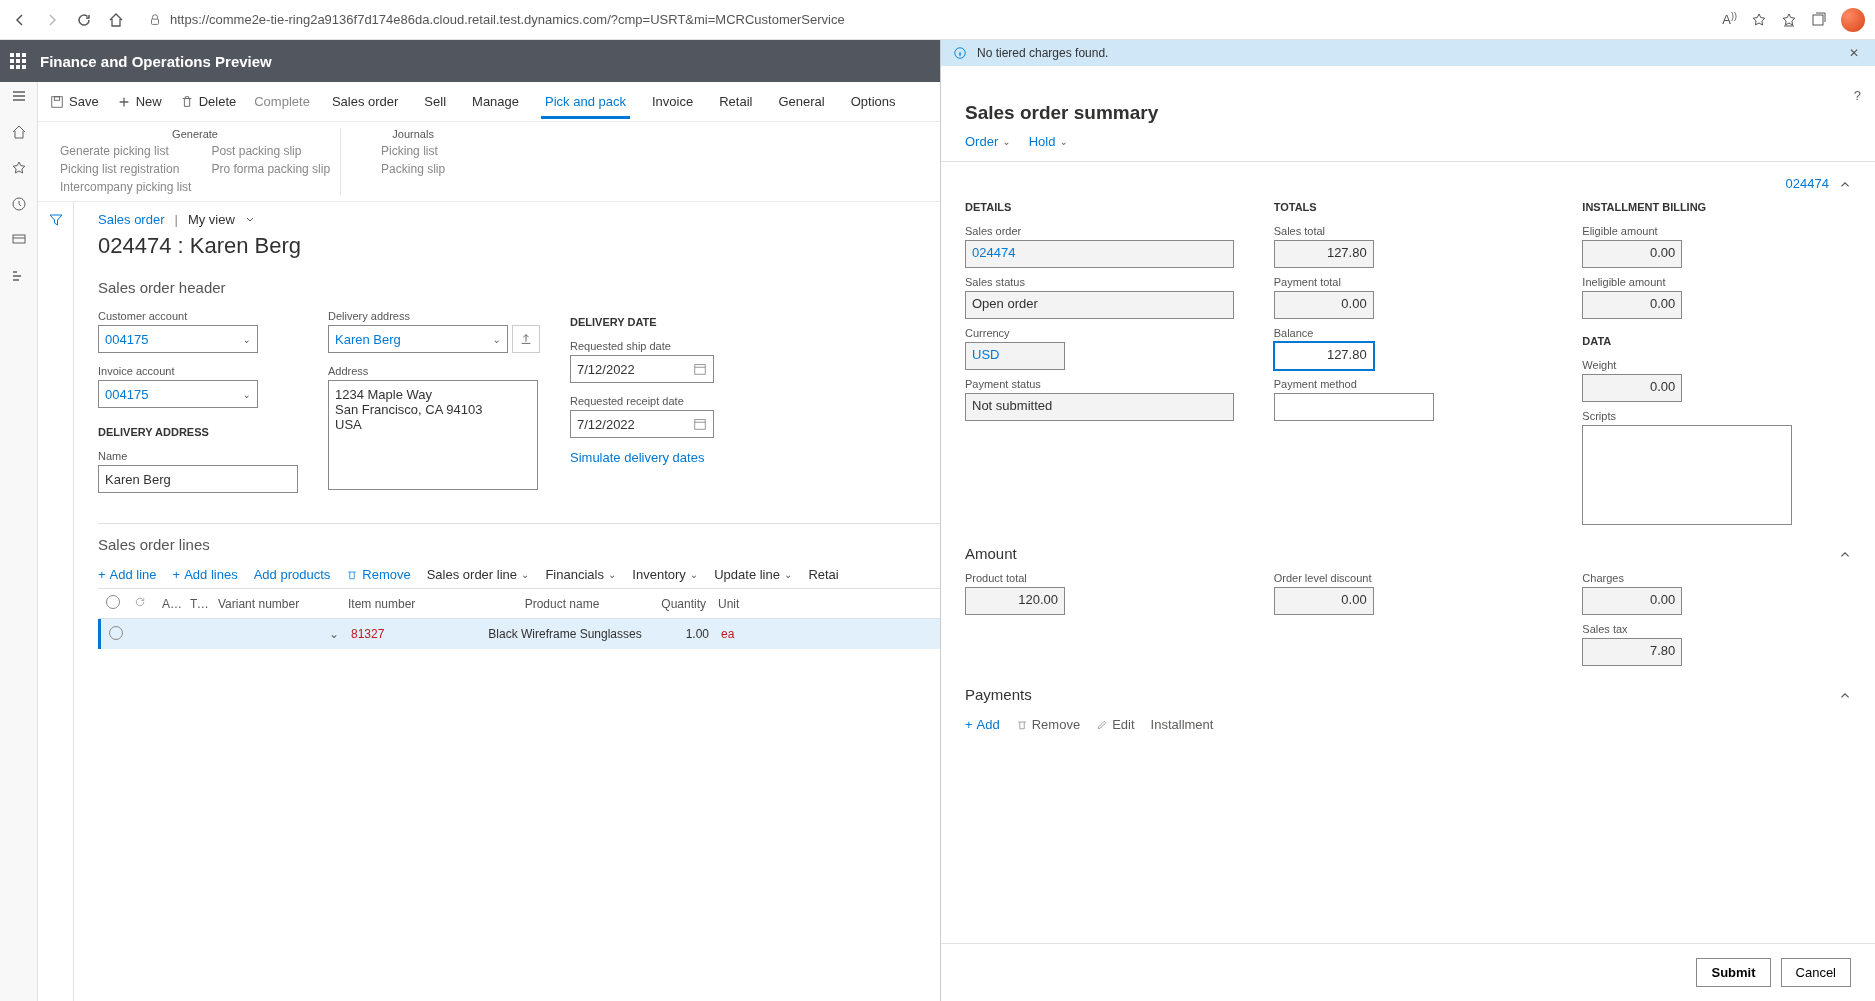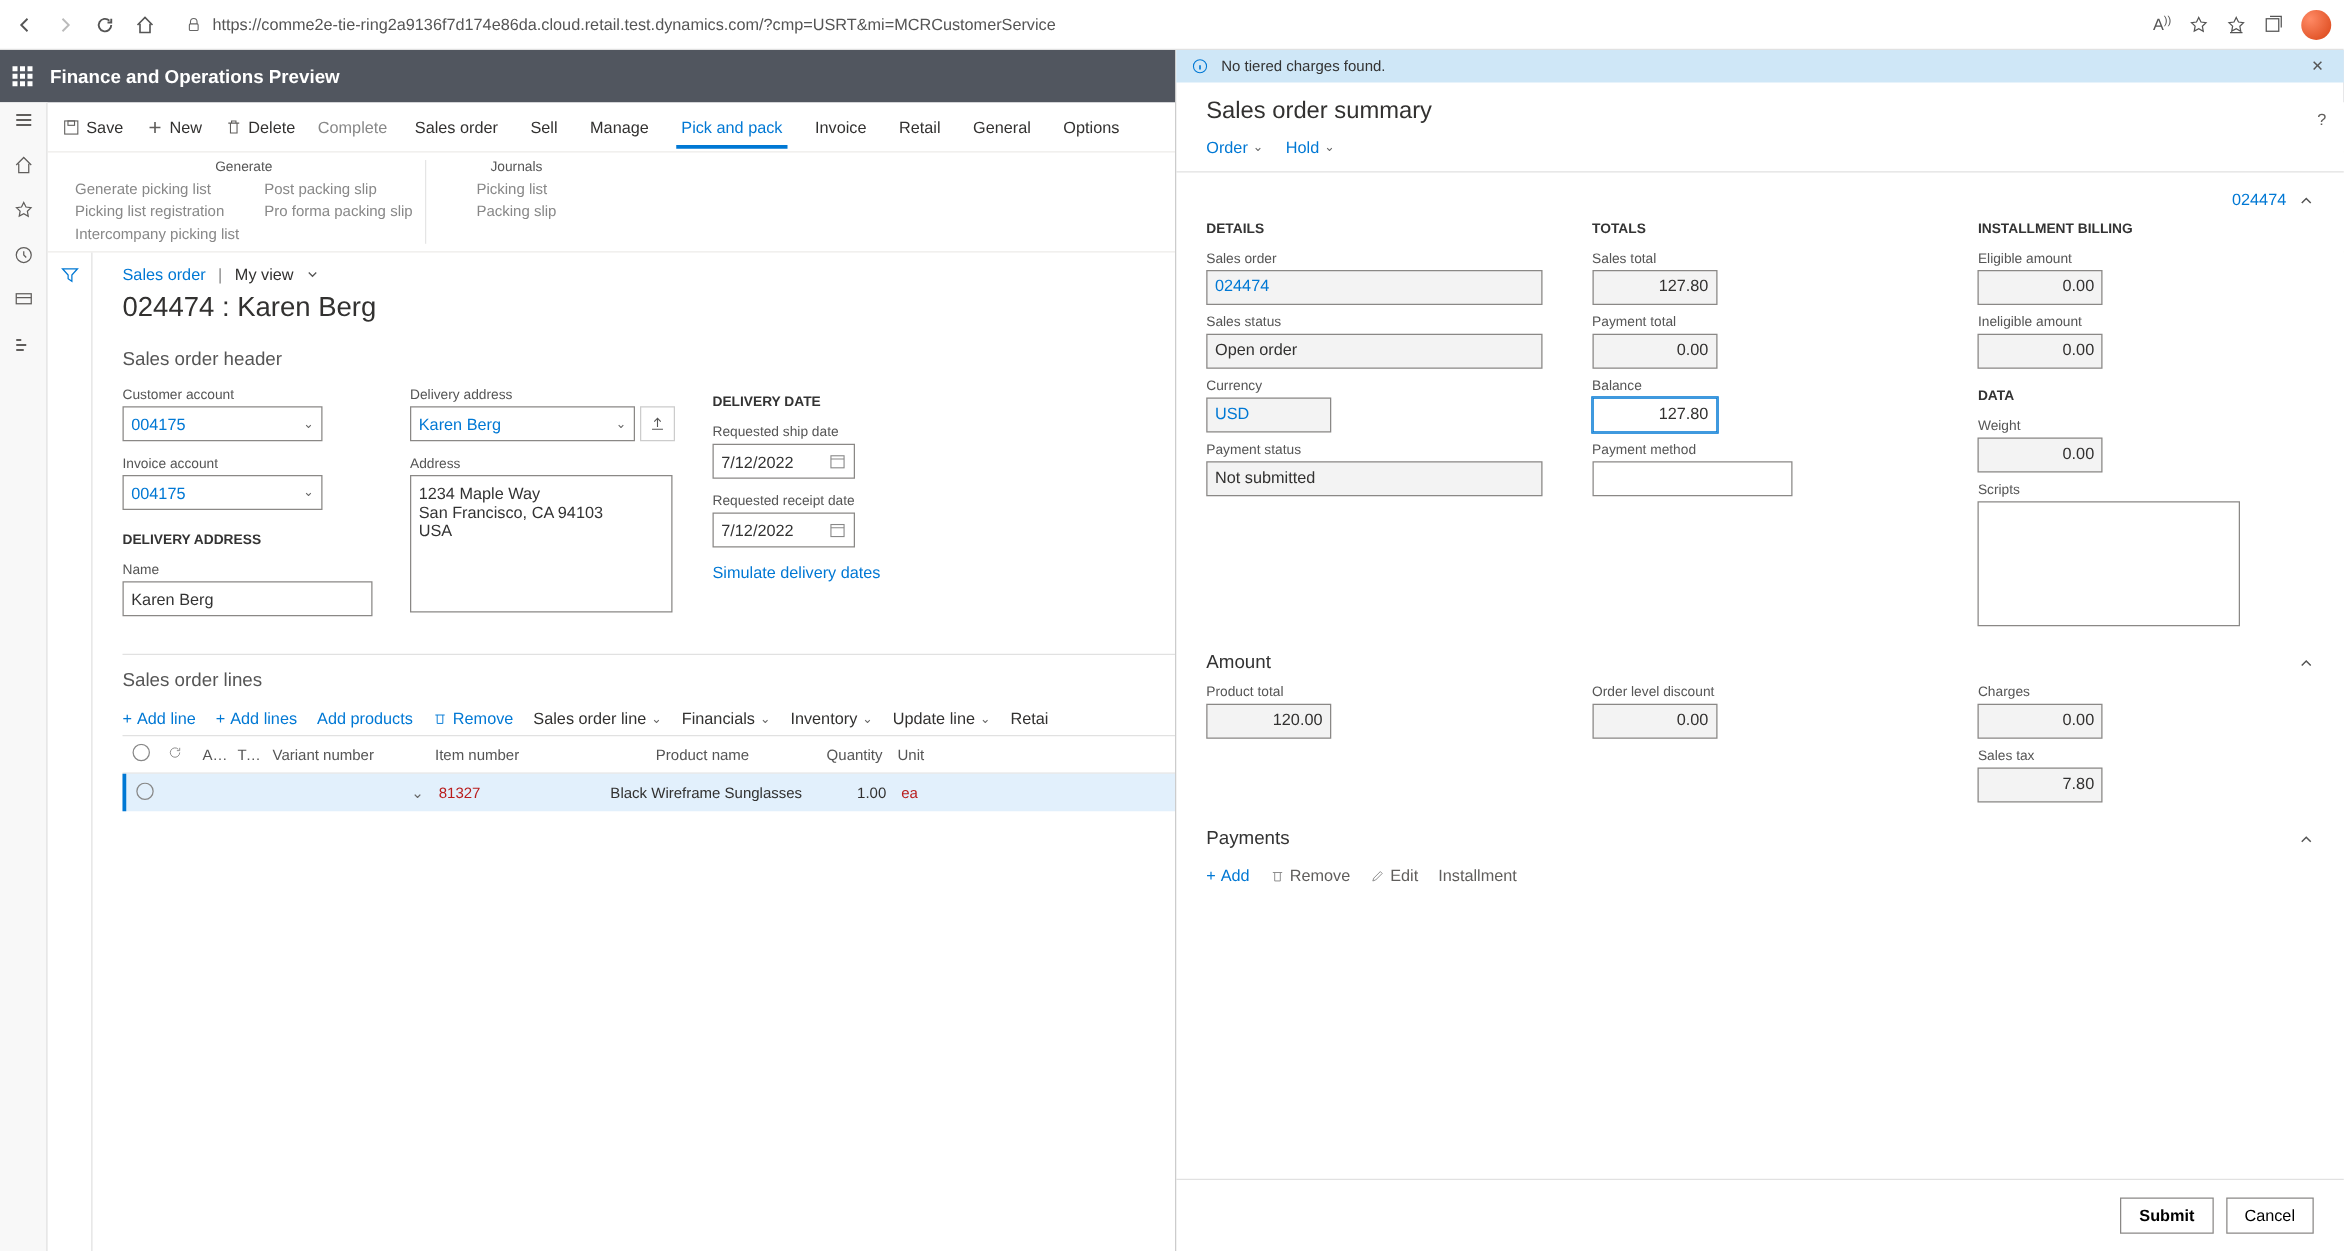--- a/index.html
+++ b/index.html
@@ -52,21 +52,21 @@
 
 .section-header { font-size: 15px; color: #555; margin-bottom: 14px; }
 .form-row { display: flex; gap: 30px; flex-wrap: wrap; }
 .form-col { display: flex; flex-direction: column; gap: 12px; min-width: 180px; }
 .field-label { font-size: 11px; color: #555; margin-bottom: 3px; }
 .sub-header { font-size: 11px; font-weight: 600; color: #333; margin-top: 6px; }
 .combo, .textbox, .datebox, .textarea { border: 1px solid #8a8886; background: #fff; font-size: 13px; padding: 4px 6px; height: 28px; color: #333; }
 .combo { display: flex; align-items: center; justify-content: space-between; width: 160px; }
 .combo span:first-child { color: #0078d4; }
 .textbox { width: 200px; }
-.datebox { width: 114px; display: flex; align-items: center; justify-content: space-between; }
+.datebox { width: 144px; display: flex; align-items: center; justify-content: space-between; }
 .textarea { width: 210px; height: 110px; padding: 6px; }
 .chev { color: #666; font-size: 10px; }
 .addr-pick { display: flex; gap: 4px; }
 .addr-btn { width: 28px; height: 28px; border: 1px solid #ccc; display:flex;align-items:center;justify-content:center;color:#555; }
 .link { color: #0078d4; cursor: pointer; font-size: 13px; }
 
 
 .lines-section { margin-top: 30px; border-top: 1px solid #e1e1e1; padding-top: 12px; }
 .lines-toolbar { display: flex; gap: 16px; align-items: center; font-size: 13px; margin-bottom: 6px; }
 .lines-toolbar .lt-btn { color: #0078d4; display: flex; align-items: center; gap: 4px; cursor:pointer; }
@@ -85,21 +85,21 @@
 .cell.qty { width: 60px; text-align: right; }
 .cell.unit { width: 40px; }
 .cell .circle { width: 14px; height: 14px; border: 1px solid #888; border-radius: 50%; display: inline-block; }
 .cell a { color: #b91c1c; }
 
 
 .right-panel { position: absolute; top: 40px; right: 0; width: 935px; bottom: 0; background: #fff; border-left: 1px solid #ccc; display: flex; flex-direction: column; }
 .panel-notice { background: #cfe7f7; display: flex; align-items: center; padding: 6px 12px; gap: 10px; font-size: 12px; color: #333; }
 .panel-notice .close-x { margin-left: auto; cursor:pointer; color:#555; width:18px; text-align:center;}
 .panel-help { position: absolute; right: 14px; top: 48px; color: #605e5c; cursor:pointer; }
-.panel-title { font-size: 19px; font-weight: 400; padding: 12px 24px 10px; }
+.panel-title { font-size: 19px; font-weight: 700; padding: 36px 24px 10px; }
 .panel-actions { padding: 0 24px 12px; display: flex; gap: 18px; }
 .panel-actions .pa-link { color: #0078d4; display: flex; align-items: center; gap: 4px; cursor:pointer; }
 .panel-body { flex: 1; overflow-y: auto; padding: 4px 24px; border-top: 1px solid #e1e1e1; }
 .panel-topline { display:flex; justify-content:flex-end; align-items:center; gap:10px; padding: 10px 0; font-size:13px; }
 .panel-topline a { color: #0078d4; }
 .cols3 { display: flex; gap: 40px; margin-bottom: 20px; }
 .cols3 .pc { flex: 1; display: flex; flex-direction: column; gap: 8px; }
 .pc-head { font-size: 11px; font-weight: 700; color: #333; margin-bottom: 4px; }
 .pc .field-label { font-size: 11px; }
 .ro-box { border: 1px solid #8a8886; background: #f3f3f3; padding: 4px 6px; height: 28px; font-size: 13px; }

